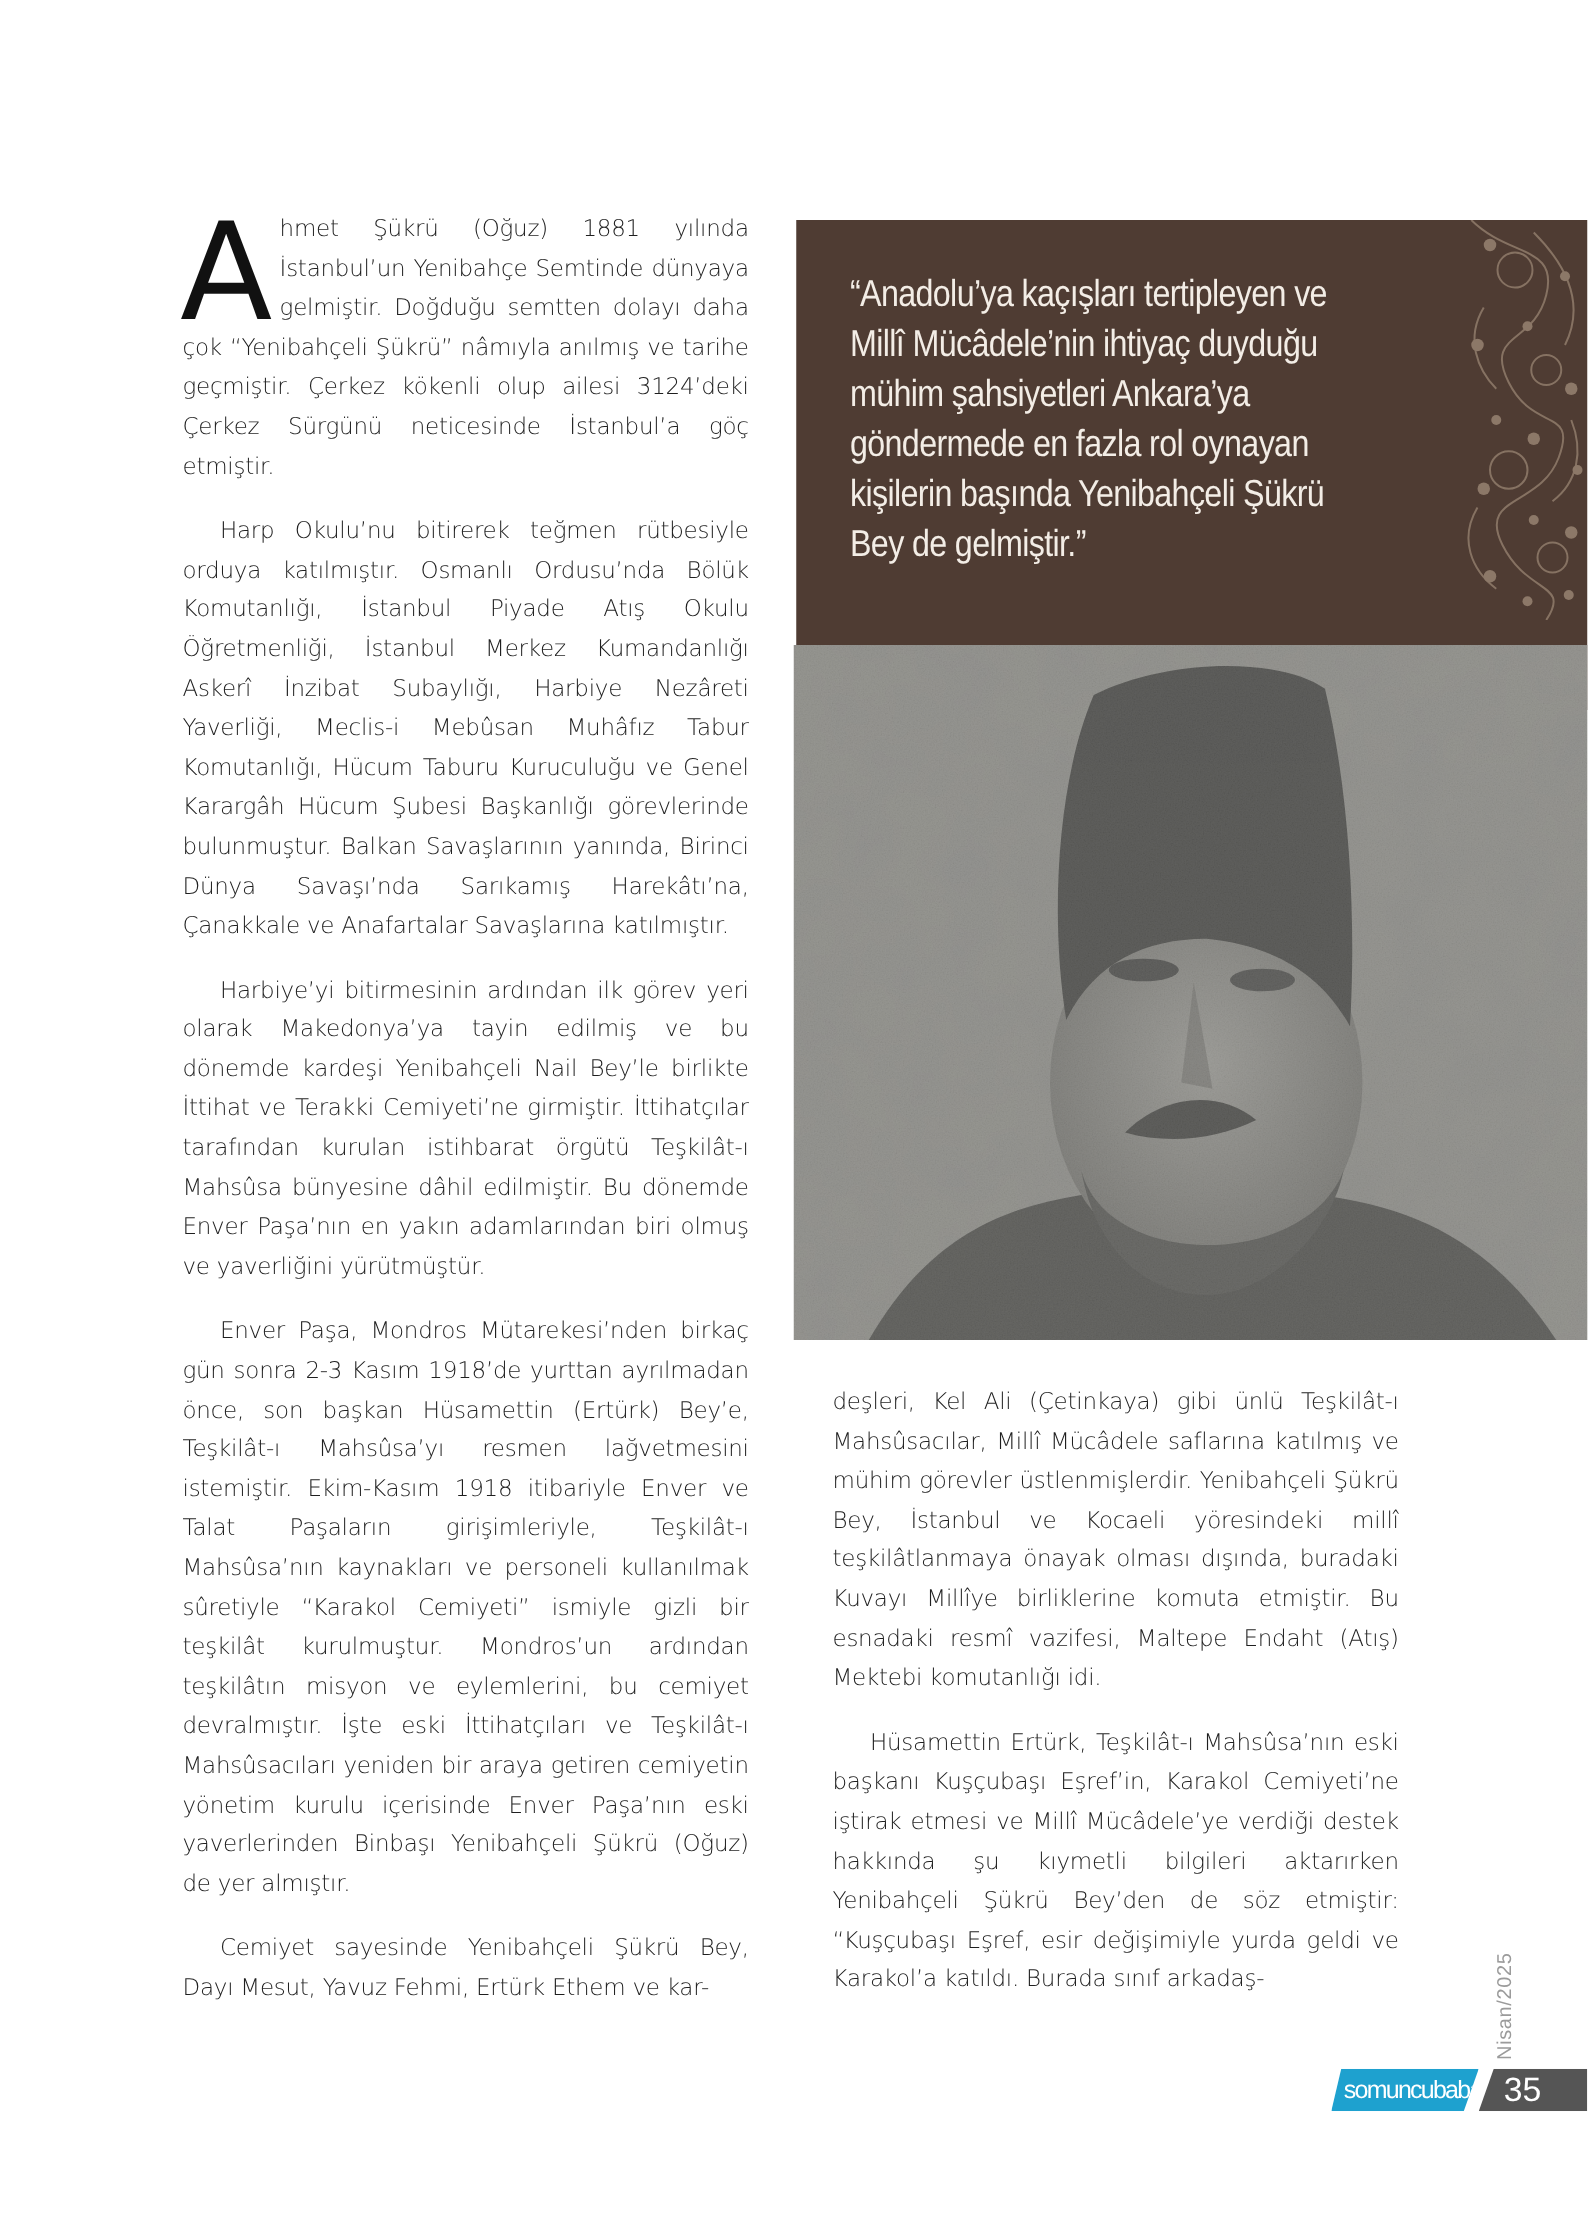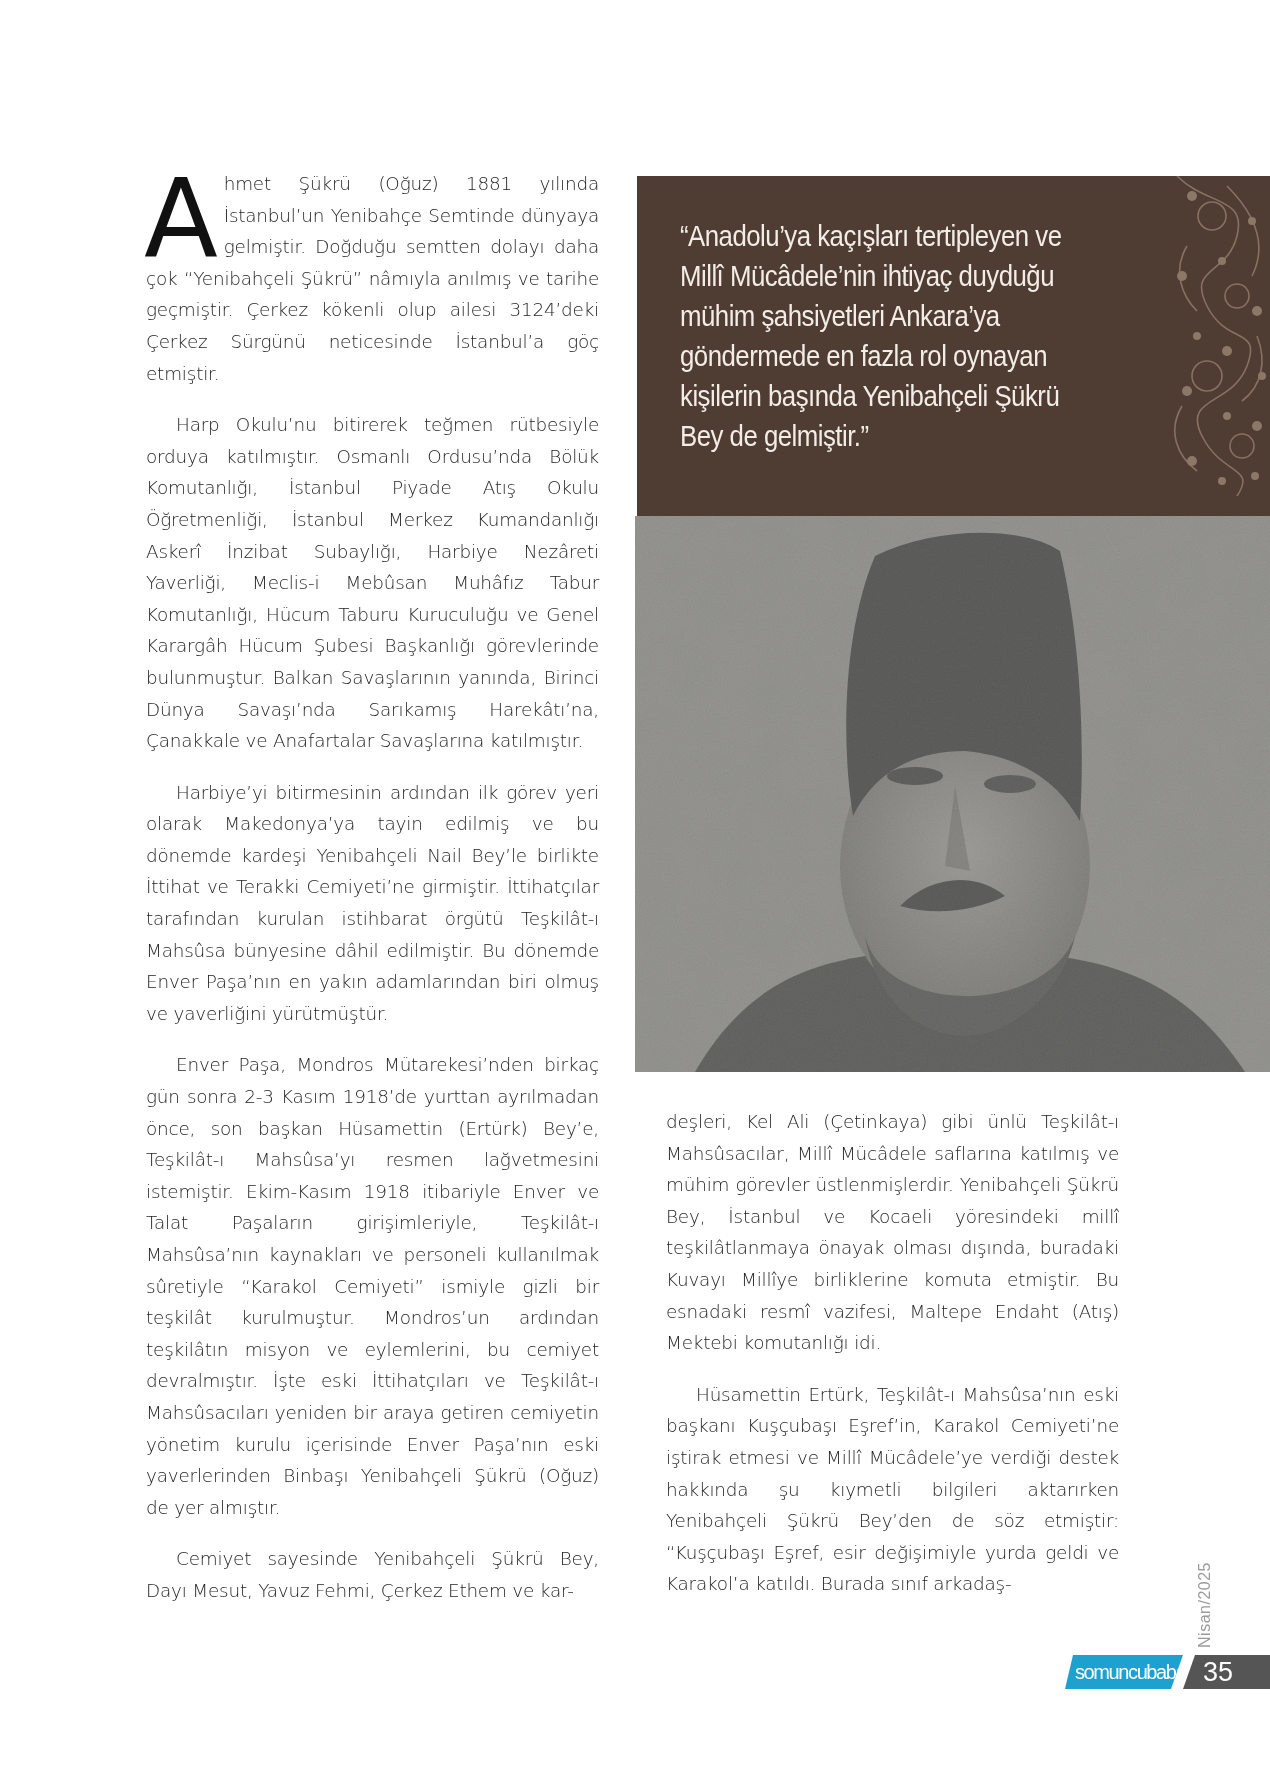--- a/index.html
+++ b/index.html
@@ -84,21 +84,21 @@
   }
 </style>
 </head>
 <body>
 
 <div id="col-left" class="col">
   <p class="first"><span class="dropcap">A</span><span>hmet Şükrü (Oğuz) 1881 yılında İstanbul’un Yenibahçe Semtinde dünyaya gelmiştir. Doğduğu semtten dolayı daha çok “Yenibahçeli Şükrü” nâmıyla anılmış ve tarihe geçmiştir. Çerkez kökenli olup ailesi 3124’deki Çerkez Sürgünü neticesinde İstanbul’a göç etmiştir.</span></p>
   <p>Harp Okulu’nu bitirerek teğmen rütbesiyle orduya katılmıştır. Osmanlı Ordusu’nda Bölük Komutanlığı, İstanbul Piyade Atış Okulu Öğretmenliği, İstanbul Merkez Kumandanlığı Askerî İnzibat Subaylığı, Harbiye Nezâreti Yaverliği, Meclis-i Mebûsan Muhâfız Tabur Komutanlığı, Hücum Taburu Kuruculuğu ve Genel Karargâh Hücum Şubesi Başkanlığı görevlerinde bulunmuştur. Balkan Savaşlarının yanında, Birinci Dünya Savaşı’nda Sarıkamış Harekâtı’na, Çanakkale ve Anafartalar Savaşlarına katılmıştır.</p>
   <p>Harbiye’yi bitirmesinin ardından ilk görev yeri olarak Makedonya’ya tayin edilmiş ve bu dönemde kardeşi Yenibahçeli Nail Bey’le birlikte İttihat ve Terakki Cemiyeti’ne girmiştir. İttihatçılar tarafından kurulan istihbarat örgütü Teşkilât-ı Mahsûsa bünyesine dâhil edilmiştir. Bu dönemde Enver Paşa’nın en yakın adamlarından biri olmuş ve yaverliğini yürütmüştür.</p>
   <p>Enver Paşa, Mondros Mütarekesi’nden birkaç gün sonra 2-3 Kasım 1918’de yurttan ayrılmadan önce, son başkan Hüsamettin (Ertürk) Bey’e, Teşkilât-ı Mahsûsa’yı resmen lağvetmesini istemiştir. Ekim-Kasım 1918 itibariyle Enver ve Talat Paşaların girişimleriyle, Teşkilât-ı Mahsûsa’nın kaynakları ve personeli kullanılmak sûretiyle “Karakol Cemiyeti” ismiyle gizli bir teşkilât kurulmuştur. Mondros’un ardından teşkilâtın misyon ve eylemlerini, bu cemiyet devralmıştır. İşte eski İttihatçıları ve Teşkilât-ı Mahsûsacıları yeniden bir araya getiren cemiyetin yönetim kurulu içerisinde Enver Paşa’nın eski yaverlerinden Binbaşı Yenibahçeli Şükrü (Oğuz) de yer almıştır.</p>
-  <p>Cemiyet sayesinde Yenibahçeli Şükrü Bey, Dayı Mesut, Yavuz Fehmi, Çerkez Ethem ve kar-</p>
+  <p>Cemiyet sayesinde Yenibahçeli Şükrü Bey, Dayı Mesut, Yavuz Fehmi, Ertürk Ethem ve kar-</p>
 </div>
 
 <div id="quote-box">
   <div id="quote-text">“Anadolu’ya kaçışları tertipleyen ve Millî Mücâdele’nin ihtiyaç duyduğu mühim şahsiyetleri Ankara’ya göndermede en fazla rol oynayan kişilerin başında Yenibahçeli Şükrü Bey de gelmiştir.”</div>
   <svg id="ornament" viewBox="0 0 103 320" preserveAspectRatio="none">
     <g fill="none" stroke="#8c7868" stroke-width="1.6" opacity="0.9">
       <path d="M10 0 C 40 30, 80 20, 70 60 S 20 90, 40 130 S 95 150, 80 190 S 15 220, 35 260 S 90 290, 70 320"></path>
       <path d="M60 10 C 90 40, 100 70, 85 100"></path>
       <path d="M20 70 C 5 95, 15 120, 30 135"></path>
       <path d="M90 160 C 100 185, 95 210, 75 225"></path>

